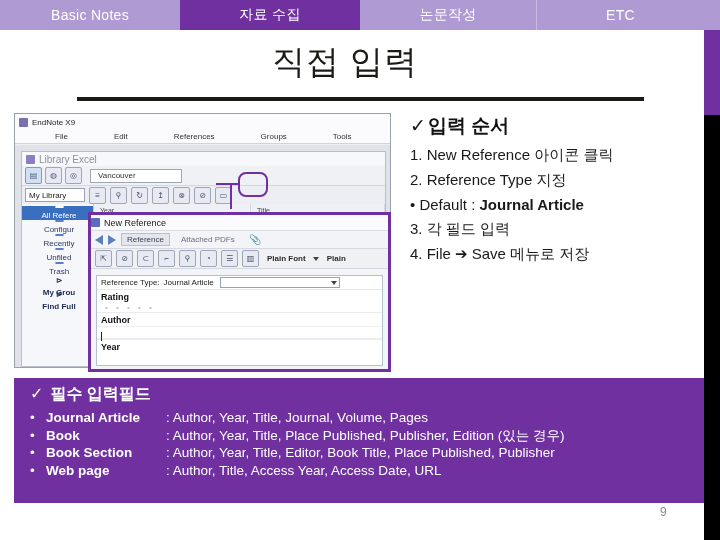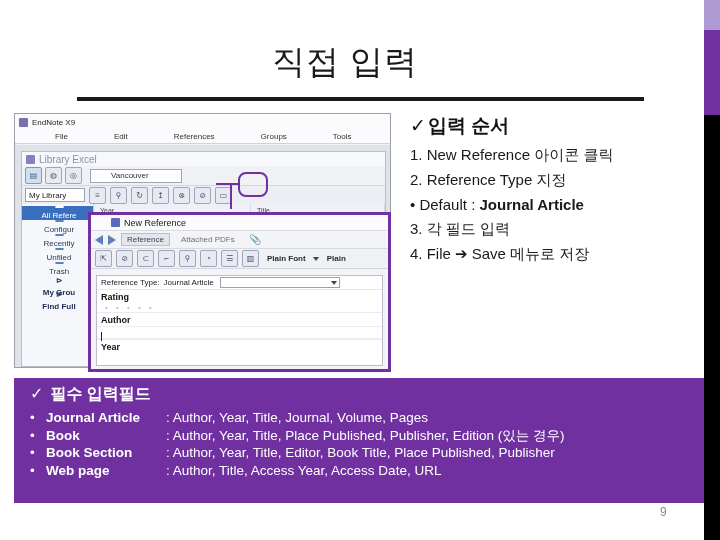--- a/index.html
+++ b/index.html
@@ -51,21 +51,21 @@
   .en-inner-title{height:14px;background:#f7f8fb;display:flex;align-items:center;padding-left:4px;
                   box-sizing:border-box;}
   .en-inner-title .en-appicon{background:#8a7fc0;}
   .en-inner-label{font-size:10px;color:#8c90a0;}
   .en-toolrow{height:20px;background:#f0f1f5;display:flex;align-items:center;padding-left:3px;
               box-sizing:border-box;gap:3px;border-bottom:1px solid #d3d7df;}
   .tbtn{width:15px;height:15px;border:1px solid #9fa6b6;background:#e7eaf2;border-radius:2px;
         display:flex;align-items:center;justify-content:center;font-size:8px;color:#4a5168;}
   .tbtn.sel{background:#cfe0f5;border-color:#7a9bcc;}
   .style-box{width:92px;height:14px;background:#fff;border:1px solid #9fa6b6;margin-left:5px;
-             font-size:8px;color:#333;display:flex;align-items:center;padding-left:20px;box-sizing:border-box;}
+             font-size:8px;color:#333;display:flex;align-items:center;padding-left:7px;box-sizing:border-box;}
   .en-row2{height:18px;background:#eceef3;display:flex;align-items:center;padding-left:3px;
            box-sizing:border-box;gap:4px;}
   .lib-tab{width:60px;height:14px;background:#fff;border:1px solid #9aa2b2;font-size:8px;color:#222;
            display:flex;align-items:center;padding-left:3px;box-sizing:border-box;}
   .en-cols{position:absolute;left:0;right:0;top:52px;bottom:0;display:flex;}
   .en-side{width:72px;background:#f6f7fa;border-right:1px solid #c5cad3;padding-top:2px;box-sizing:border-box;}
   .side-item{height:14px;display:flex;align-items:center;font-size:8px;color:#2b3a5e;padding-left:3px;
              box-sizing:border-box;gap:3px;flex-direction:column;}
   .side-item.sel{background:#3a6fbf;color:#fff;}
   .side-dot{width:7px;height:7px;border:1px solid #5b7ec4;border-radius:2px;display:inline-block;background:#cfe0f5;}
@@ -79,21 +79,21 @@
 
   
   .hl-ring{position:absolute;left:238px;top:172px;width:30px;height:25px;border:2px solid #7030a0;
            border-radius:8px;box-sizing:border-box;}
   .hl-line{position:absolute;left:216px;top:183px;width:24px;height:2px;background:#7030a0;}
   .hl-tail{position:absolute;left:230px;top:185px;width:2px;height:24px;background:#7030a0;}
 
   
   .dlg{position:absolute;left:88px;top:212px;width:303px;height:160px;background:#f3f4f8;
        border:3px solid #7030a0;box-sizing:border-box;}
-  .dlg-title{height:16px;background:#fbfbfd;display:flex;align-items:center;padding-left:20px;
+  .dlg-title{height:16px;background:#fbfbfd;display:flex;align-items:center;padding-left:0;
              box-sizing:border-box;border-bottom:1px solid #d8dbe2;}
   .dlg-title .en-appicon{background:#5c6bc0;}
   .dlg-title span.t{font-size:9px;color:#1a1a1a;}
   .dlg-navrow{height:18px;background:#f3f4f8;display:flex;align-items:center;padding-left:4px;
               box-sizing:border-box;gap:5px;border-bottom:1px solid #d6d9e1;}
   .arrow{width:0;height:0;border-top:5px solid transparent;border-bottom:5px solid transparent;}
   .arrow.l{border-right:8px solid #5a82b8;}
   .arrow.r{border-left:8px solid #5a82b8;}
   .dtab{font-size:8px;color:#6a6f7d;padding:1px 5px;border:1px solid transparent;}
   .dtab.act{background:#e4e6ee;border:1px solid #b9bec9;color:#3a3f4b;}
@@ -131,20 +131,34 @@
   .p-key{width:120px;font-weight:bold;}
   .p-val{}
 
   .pagenum{position:absolute;left:660px;top:505px;font-size:12px;color:#8a8a8a;}
 </style>
 </head>
 <body>
 
 <div class="slide">
 
+  <div class="tabbar">
+    <div class="tab inactive t1">
+      <span>Basic Notes</span>
+    </div>
+    <div class="tab active t2">
+      <span>자료 수집</span>
+    </div>
+    <div class="tab inactive t3">
+      <span>논문작성</span>
+    </div>
+    <div class="tab inactive t4">
+      <span>ETC</span>
+    </div>
+  </div>
   <div class="stripe-top"></div>
   <div class="stripe-purple"></div>
   <div class="stripe-black"></div>
 
   <div class="title">직접 입력</div>
   <div class="rule"></div>
 
   <div class="shot">
     <div class="en-titlebar">
       <span class="en-appicon"></span>

